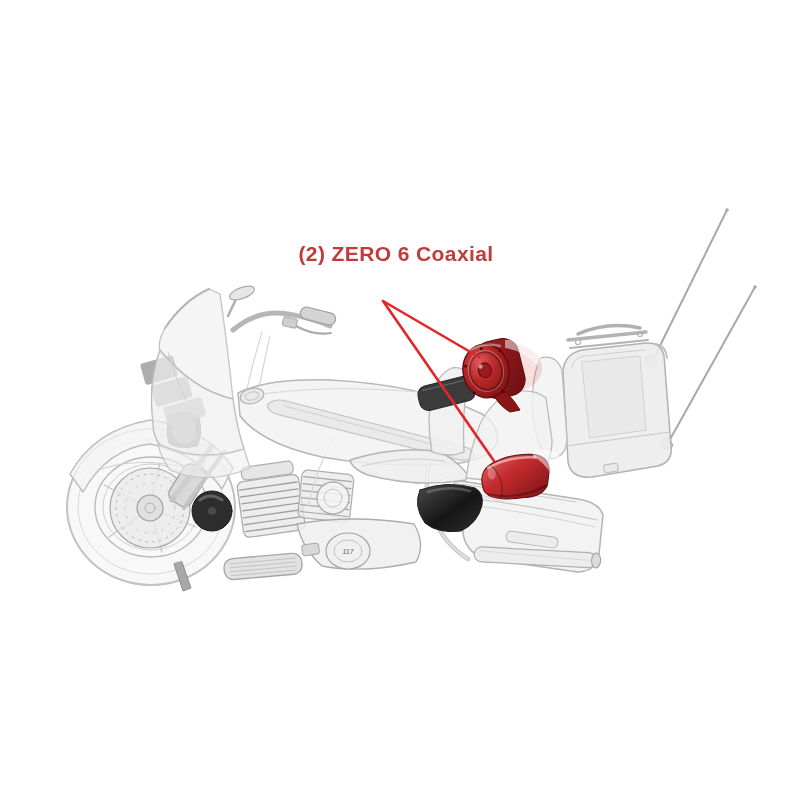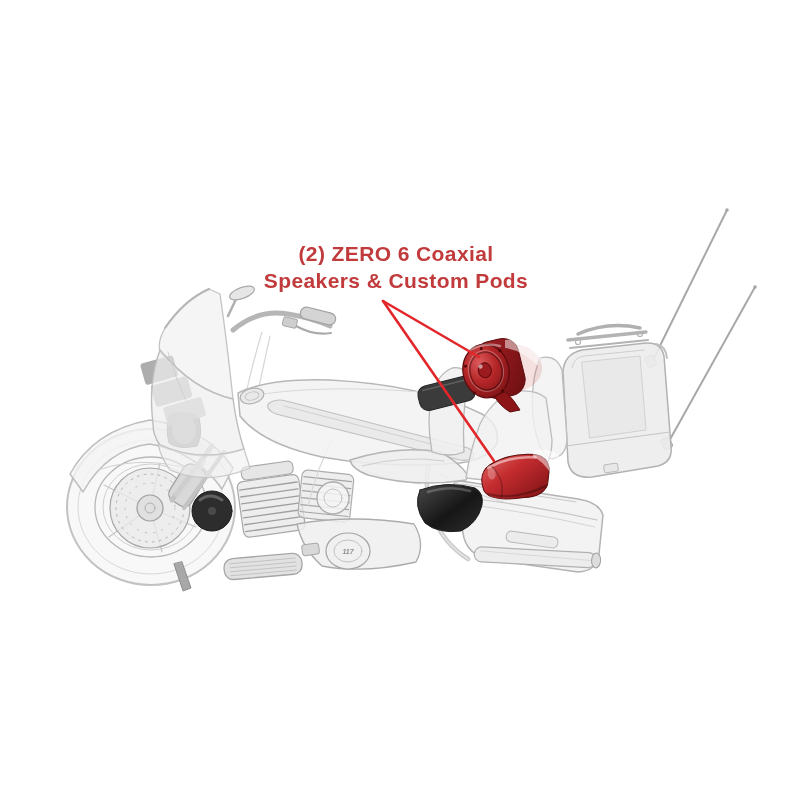--- a/index.html
+++ b/index.html
@@ -269,16 +269,15 @@
 
     <g stroke="#e2262a" stroke-width="2.6">
       <line x1="383" y1="301" x2="479" y2="357" stroke="#e2262a"></line>
       <line x1="383" y1="301" x2="494" y2="461" stroke="#e2262a"></line>
     </g>
   </g>
 </svg>
 
   <div class="callout">
     <div>(2) ZERO 6 Coaxial</div>
-    <div>Speakers &amp; Custom Pods</div>
   </div>
 
 </div>
 
 </body></html>

